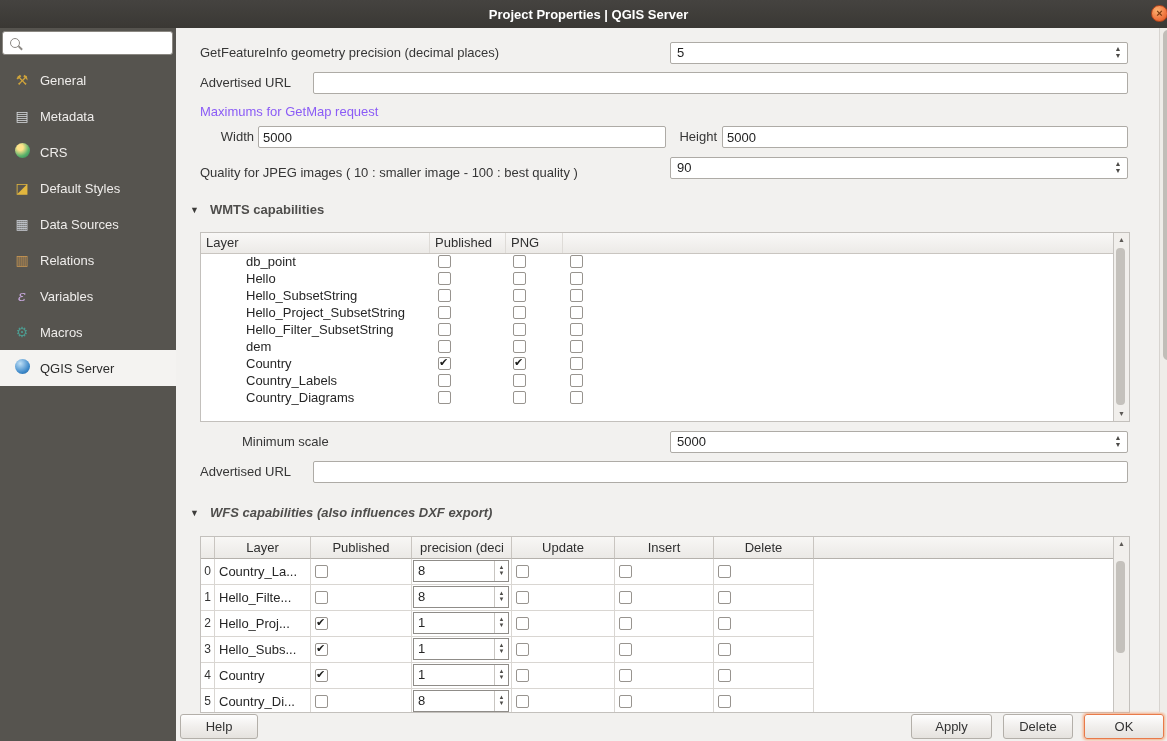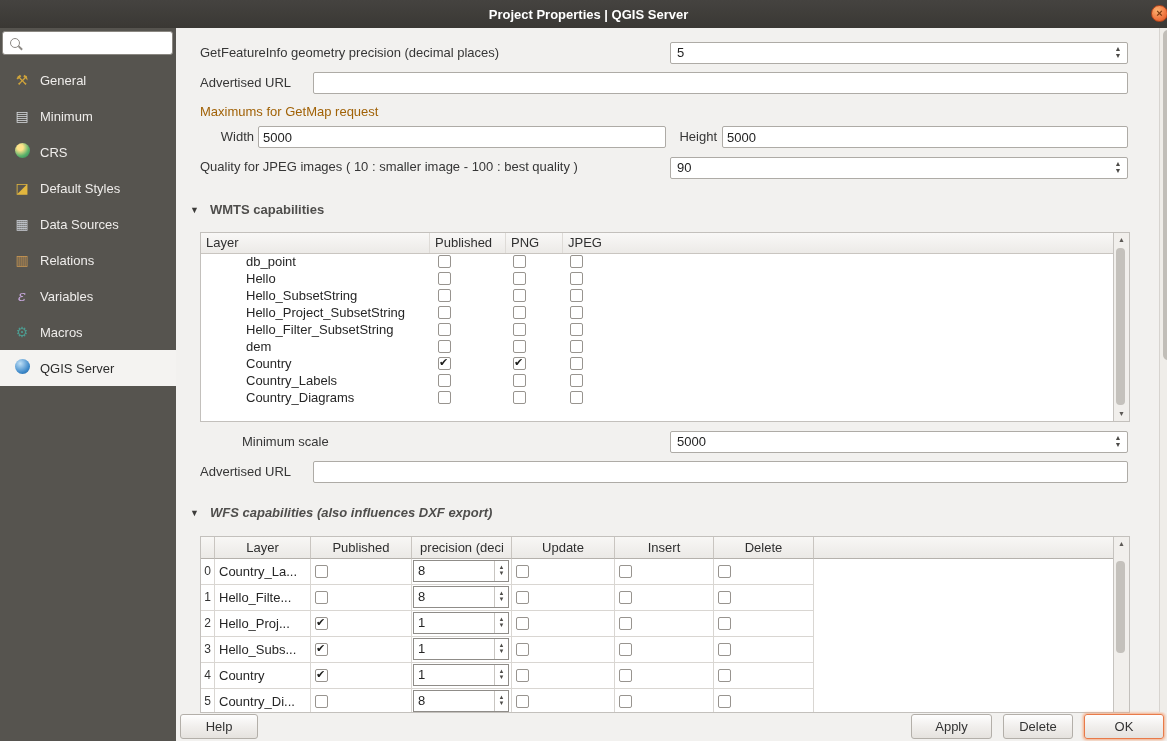--- a/index.html
+++ b/index.html
@@ -30,21 +30,21 @@
   .ic-datasrc{color:#c9ced5;} .ic-relations{color:#cf9a52;} .ic-variables{color:#c5a6db;font-style:italic;font-family:"DejaVu Serif",serif;font-size:15px;}
   .ic-macros{color:#4d9a8f;}
   .icon-sphere{display:inline-block;width:15px;height:15px;border-radius:50%;
     background:radial-gradient(circle at 35% 30%, #ffe28a 20%, #58b06b 60%, #2c7d4f);}
   .icon-globe-blue{display:inline-block;width:15px;height:15px;border-radius:50%;
     background:radial-gradient(circle at 35% 30%, #bfe0f7, #3b87c8 65%, #205c96);}
 
   
   .main{position:absolute;left:176px;top:28px;right:0;bottom:0;background:#f2f1ef;}
   .lbl{position:absolute;font-size:13px;color:#363636;line-height:22px;white-space:nowrap;}
-  .heading{position:absolute;font-size:13px;color:#a16207;white-space:nowrap;}
+  .heading{position:absolute;font-size:13px;color:#8b5cf6;white-space:nowrap;}
   .sect{position:absolute;font-size:13px;font-weight:bold;color:#4f4e4c;white-space:nowrap;}
   .tri{position:absolute;font-size:9px;color:#3d3c3a;line-height:16px;}
   .tinput{position:absolute;height:22px;background:#fff;border:1px solid #aeaba6;border-radius:2px;
     box-sizing:border-box;font-size:13px;color:#222;padding:0 4px;outline:none;font-family:inherit;}
   .spin{position:absolute;height:22px;background:#fff;border:1px solid #aeaba6;border-radius:2px;box-sizing:border-box;}
   .spin-val{position:absolute;left:6px;top:0;line-height:20px;font-size:13px;color:#222;}
   .spin-arrows{position:absolute;right:2px;top:0;bottom:0;width:14px;display:flex;flex-direction:column;
     align-items:center;justify-content:center;color:#4c4a47;cursor:pointer;}
   .spin-arrows span{font-size:7px;line-height:6px;height:7px;}
 
@@ -116,21 +116,21 @@
       <span class="mag"></span>
       <input class="search-input" value="" style="">
     </div>
     <div class="nav">
       <div class="nav-item">
         <span class="nav-icon ic-general">⚒</span>
         <span class="nav-label">General</span>
       </div>
       <div class="nav-item">
         <span class="nav-icon ic-metadata">▤</span>
-        <span class="nav-label">Minimum</span>
+        <span class="nav-label">Metadata</span>
       </div>
       <div class="nav-item">
         <span class="nav-icon"><span class="icon-sphere"></span></span>
         <span class="nav-label">CRS</span>
       </div>
       <div class="nav-item">
         <span class="nav-icon ic-styles">◪</span>
         <span class="nav-label">Default Styles</span>
       </div>
       <div class="nav-item">
@@ -169,38 +169,37 @@
 
     <span class="lbl" style="left:24px;top:44px;">Advertised URL</span>
     <input class="tinput" style="left: 137px; top: 44px; width: 815px;" value="">
 
     <span class="heading" style="left:24px;top:76px;">Maximums for GetMap request</span>
     <span class="lbl" style="left:24px;top:98px;width:54px;text-align:right;">Width</span>
     <input class="tinput" style="left: 82px; top: 98px; width: 408px;" value="5000">
     <span class="lbl" style="left:497px;top:98px;width:44px;text-align:right;">Height</span>
     <input class="tinput" style="left: 546px; top: 98px; width: 406px;" value="5000">
 
-    <span class="lbl" style="left:24px;top:128px;">Quality for JPEG images ( 10 : smaller image - 100 : best quality )</span>
+    <span class="lbl" style="left:24px;top:134px;">Quality for JPEG images ( 10 : smaller image - 100 : best quality )</span>
     <div class="spin" style="left:494px;top:129px;width:458px;">
       <span class="spin-val">90</span>
       <span class="spin-arrows">
           <span>▲</span>
           <span>▼</span>
         </span>
     </div>
 
     <span class="tri" style="left:14px;top:174px;">▼</span>
     <span class="sect" style="left:34px;top:174px;">WMTS capabilities</span>
 
     <div class="wmts-table">
       <div class="wmts-header">
         <span class="wmts-hcell" style="width:229px;">Layer</span>
         <span class="wmts-hcell" style="width:76px;">Published</span>
         <span class="wmts-hcell" style="width:57px;">PNG</span>
-        <span class="wmts-hcell" style="flex:1;border-right:none;">JPEG</span>
       </div>
       <div class="wmts-body">
         <div class="wmts-row">
           <span class="wmts-layer">db_point</span>
           <span class="cb" style="left:237px;"></span>
           <span class="cb" style="left:312px;"></span>
           <span class="cb" style="left:369px;"></span>
         </div>
         <div class="wmts-row">
           <span class="wmts-layer">Hello</span>

